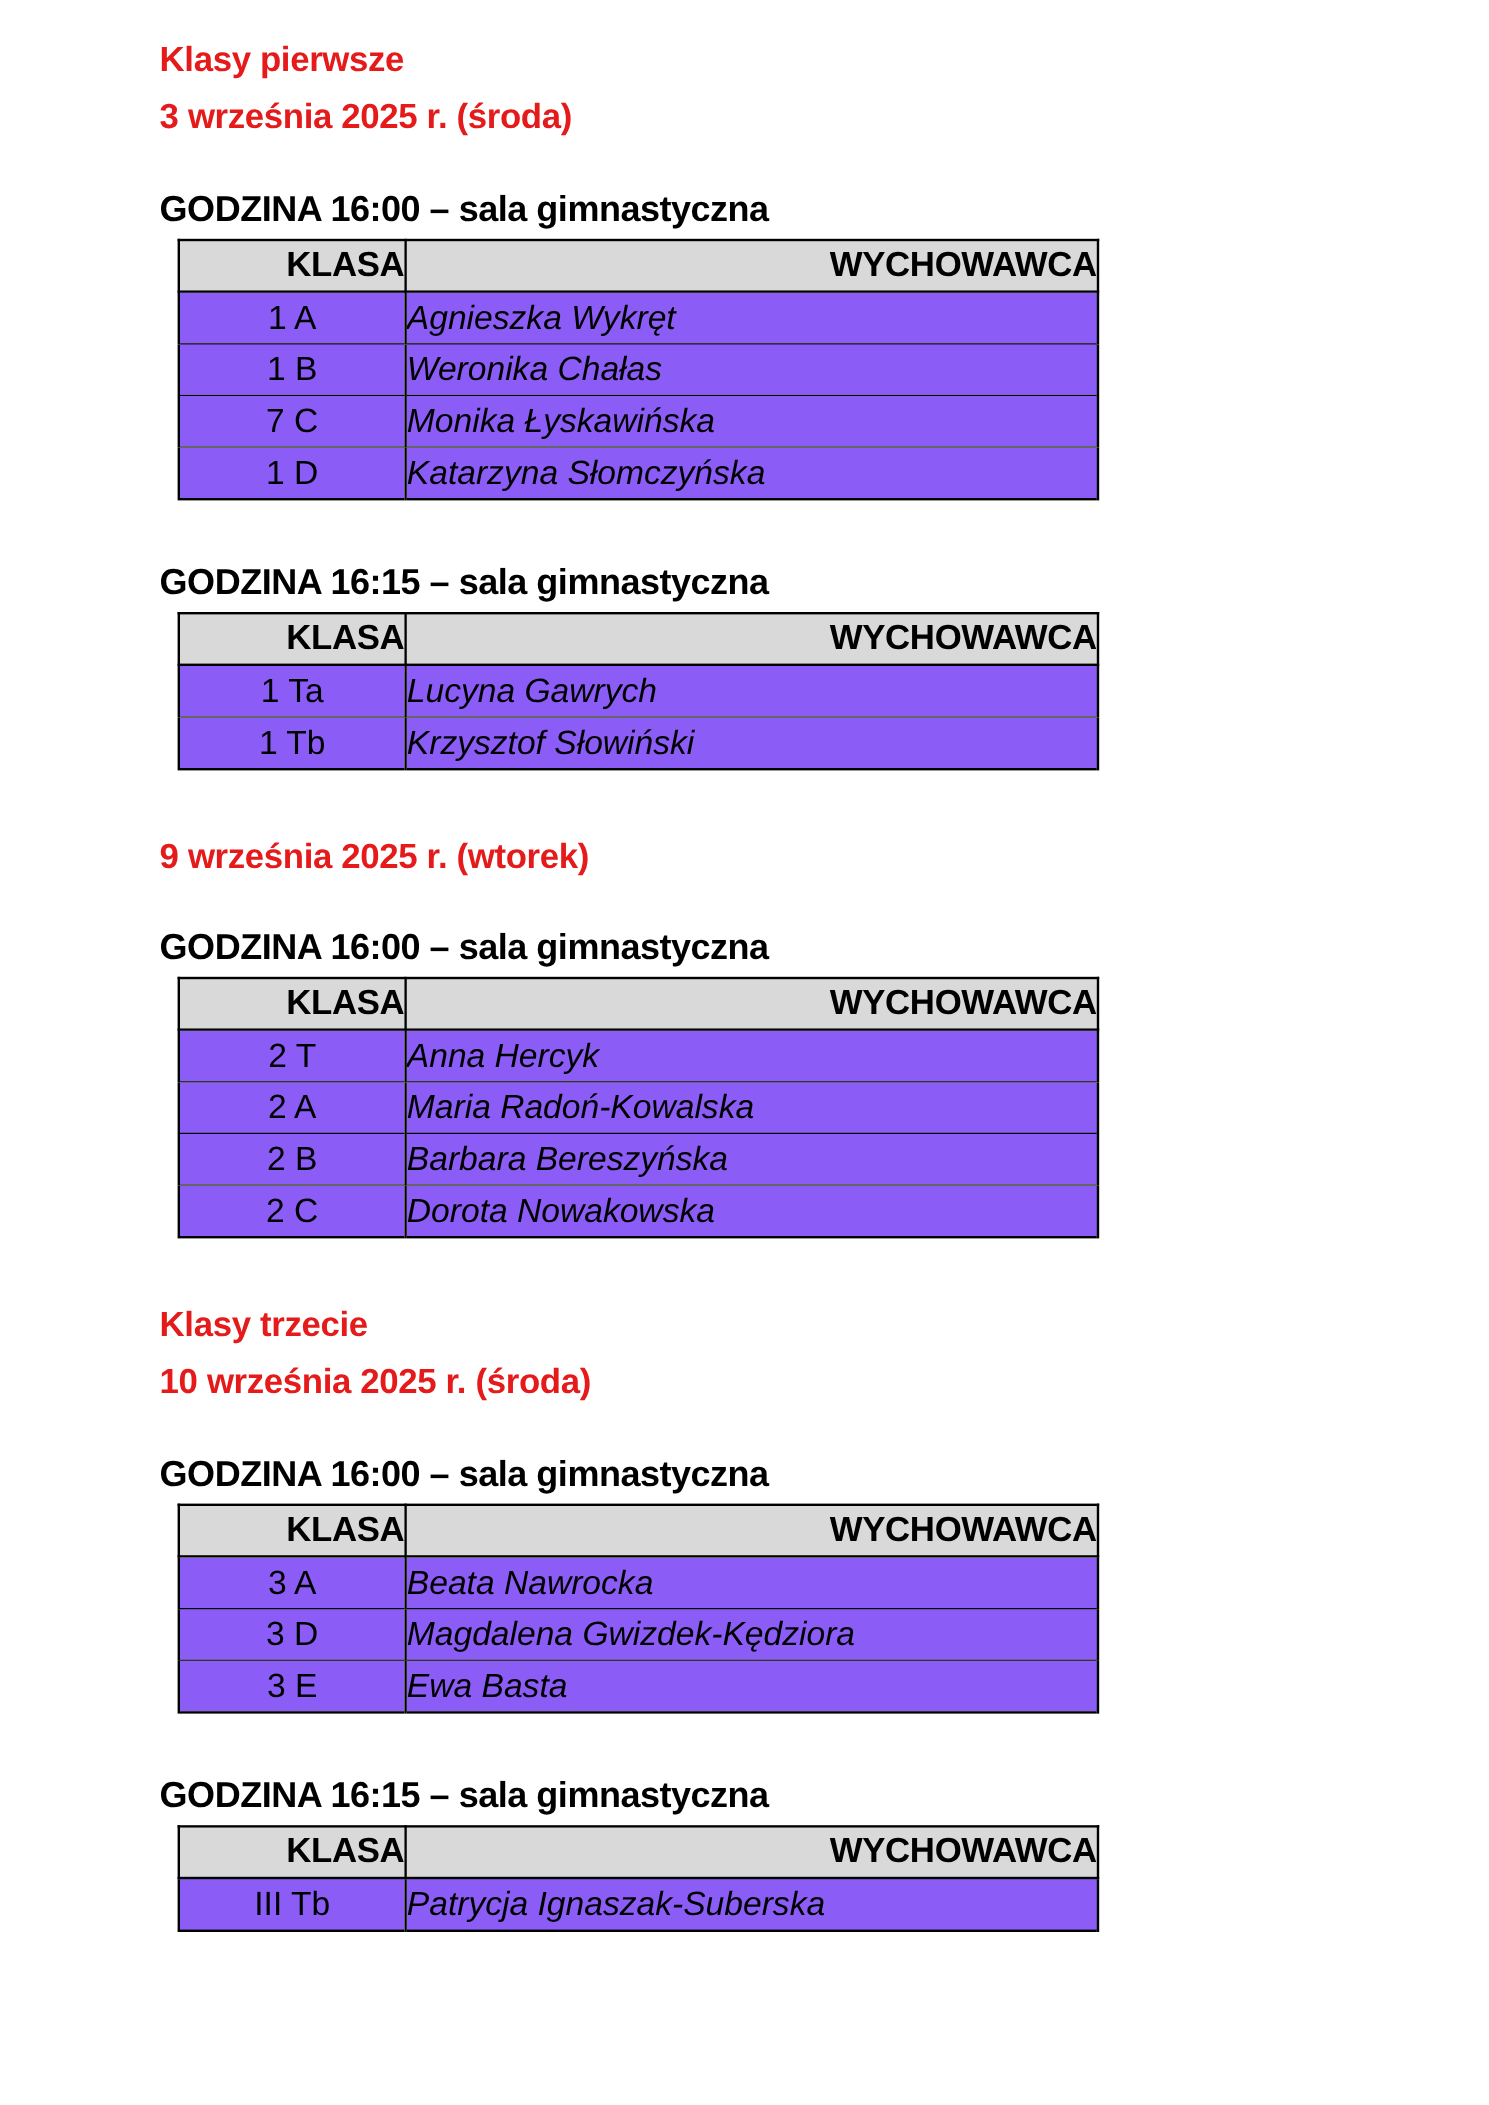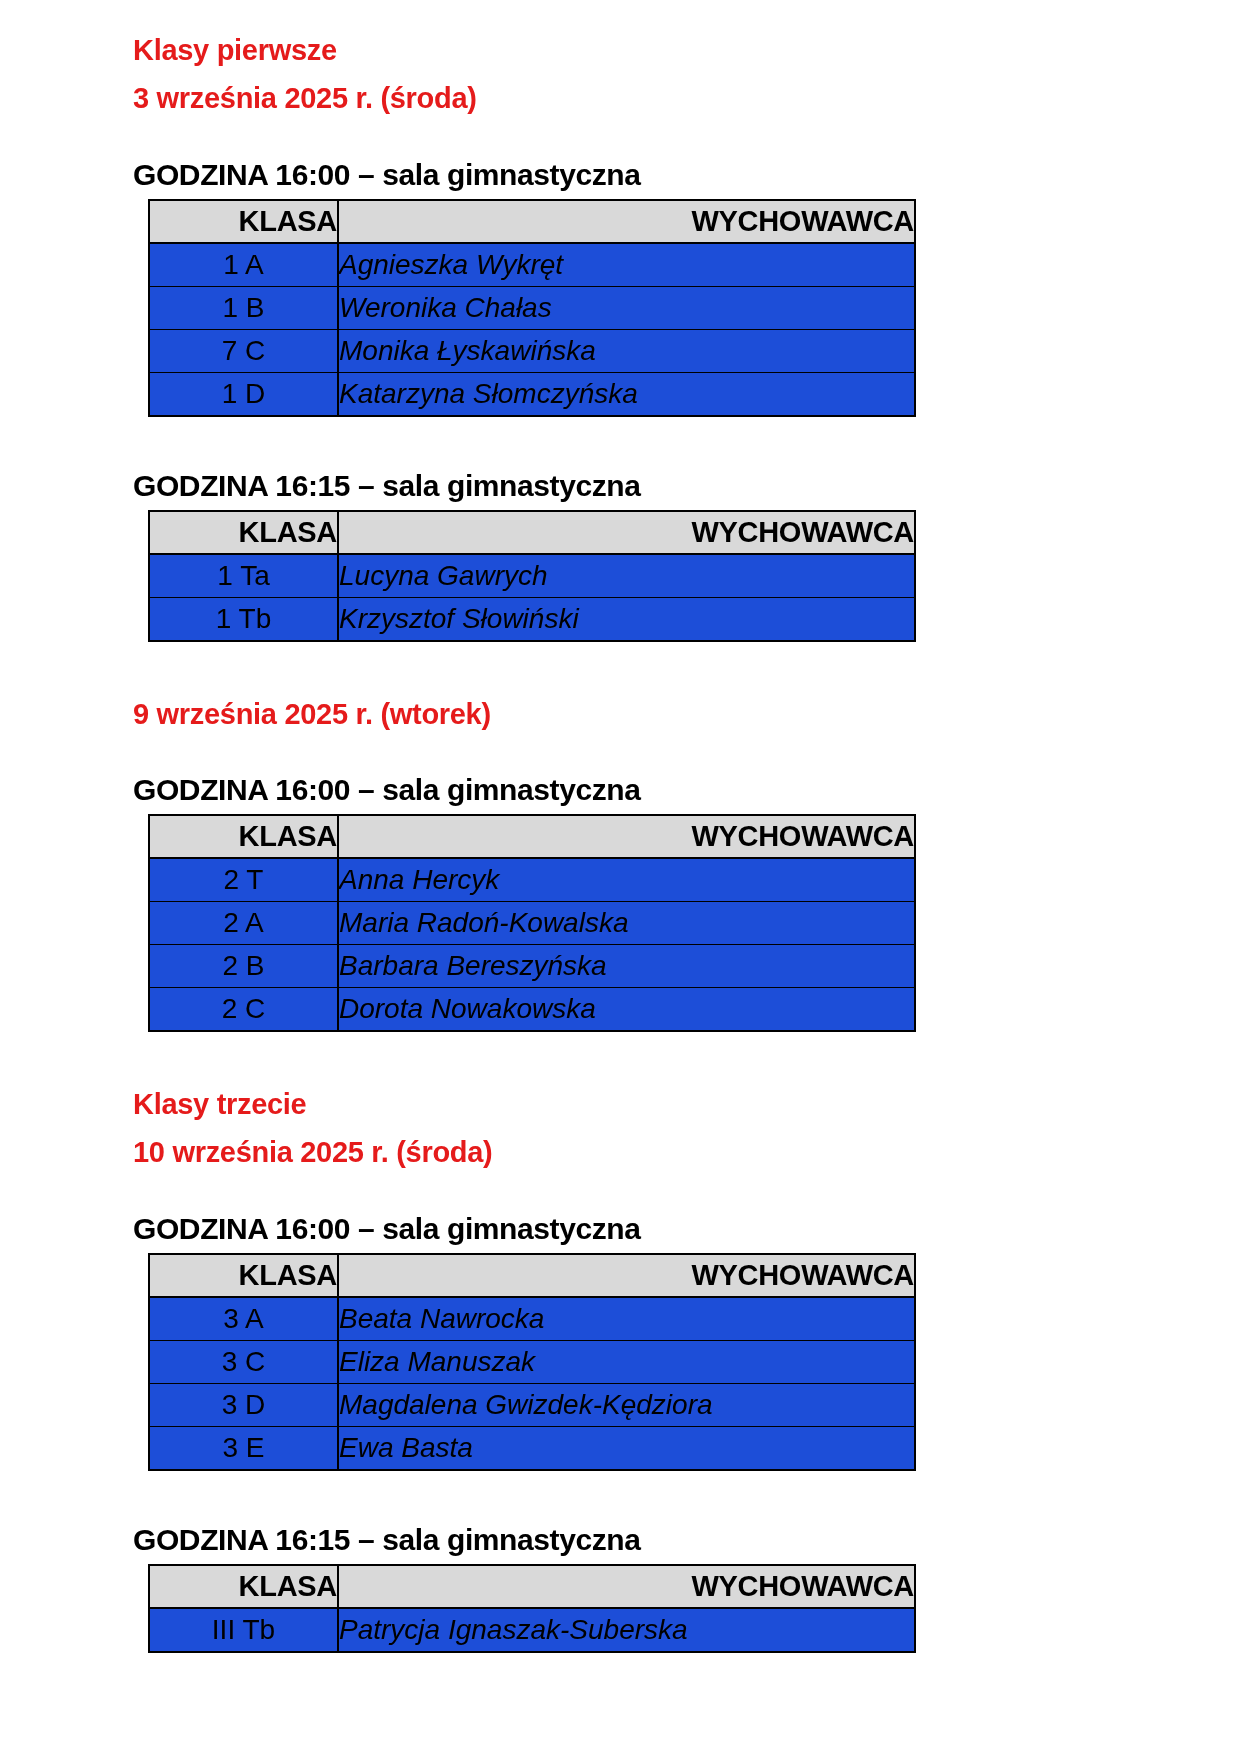--- a/index.html
+++ b/index.html
@@ -75,21 +75,21 @@
     font-weight: bold;
     text-align: right;
     border-top: 2px solid #000;
     border-bottom: 2px solid #000;
     letter-spacing: -0.3px;
   }
   table.schedule td {
     height: 42px;
     font-size: 28px;
     font-weight: normal;
-    background: #1d4ed8;
+    background: #8b5cf6;
   }
   .col-klasa  { width: 187px; }
   .cell-klasa { text-align: center; }
   .cell-wych  { text-align: left; padding-left: 11px; font-style: italic; }
 </style>
 </head>
 <body style="background: rgb(255, 255, 255);">
 
 <main class="doc">
   <div id="sections-root">
@@ -190,24 +190,20 @@
                 <th class="col-klasa">KLASA</th>
                 <th class="col-wych">WYCHOWAWCA</th>
               </tr>
             </thead>
             <tbody>
               <tr>
                 <td class="cell-klasa">3 A</td>
                 <td class="cell-wych">Beata Nawrocka</td>
               </tr>
               <tr>
-                <td class="cell-klasa">3 C</td>
-                <td class="cell-wych">Eliza Manuszak</td>
-              </tr>
-              <tr>
                 <td class="cell-klasa">3 D</td>
                 <td class="cell-wych">Magdalena Gwizdek-Kędziora</td>
               </tr>
               <tr>
                 <td class="cell-klasa">3 E</td>
                 <td class="cell-wych">Ewa Basta</td>
               </tr>
             </tbody>
           </table>
         </div>

